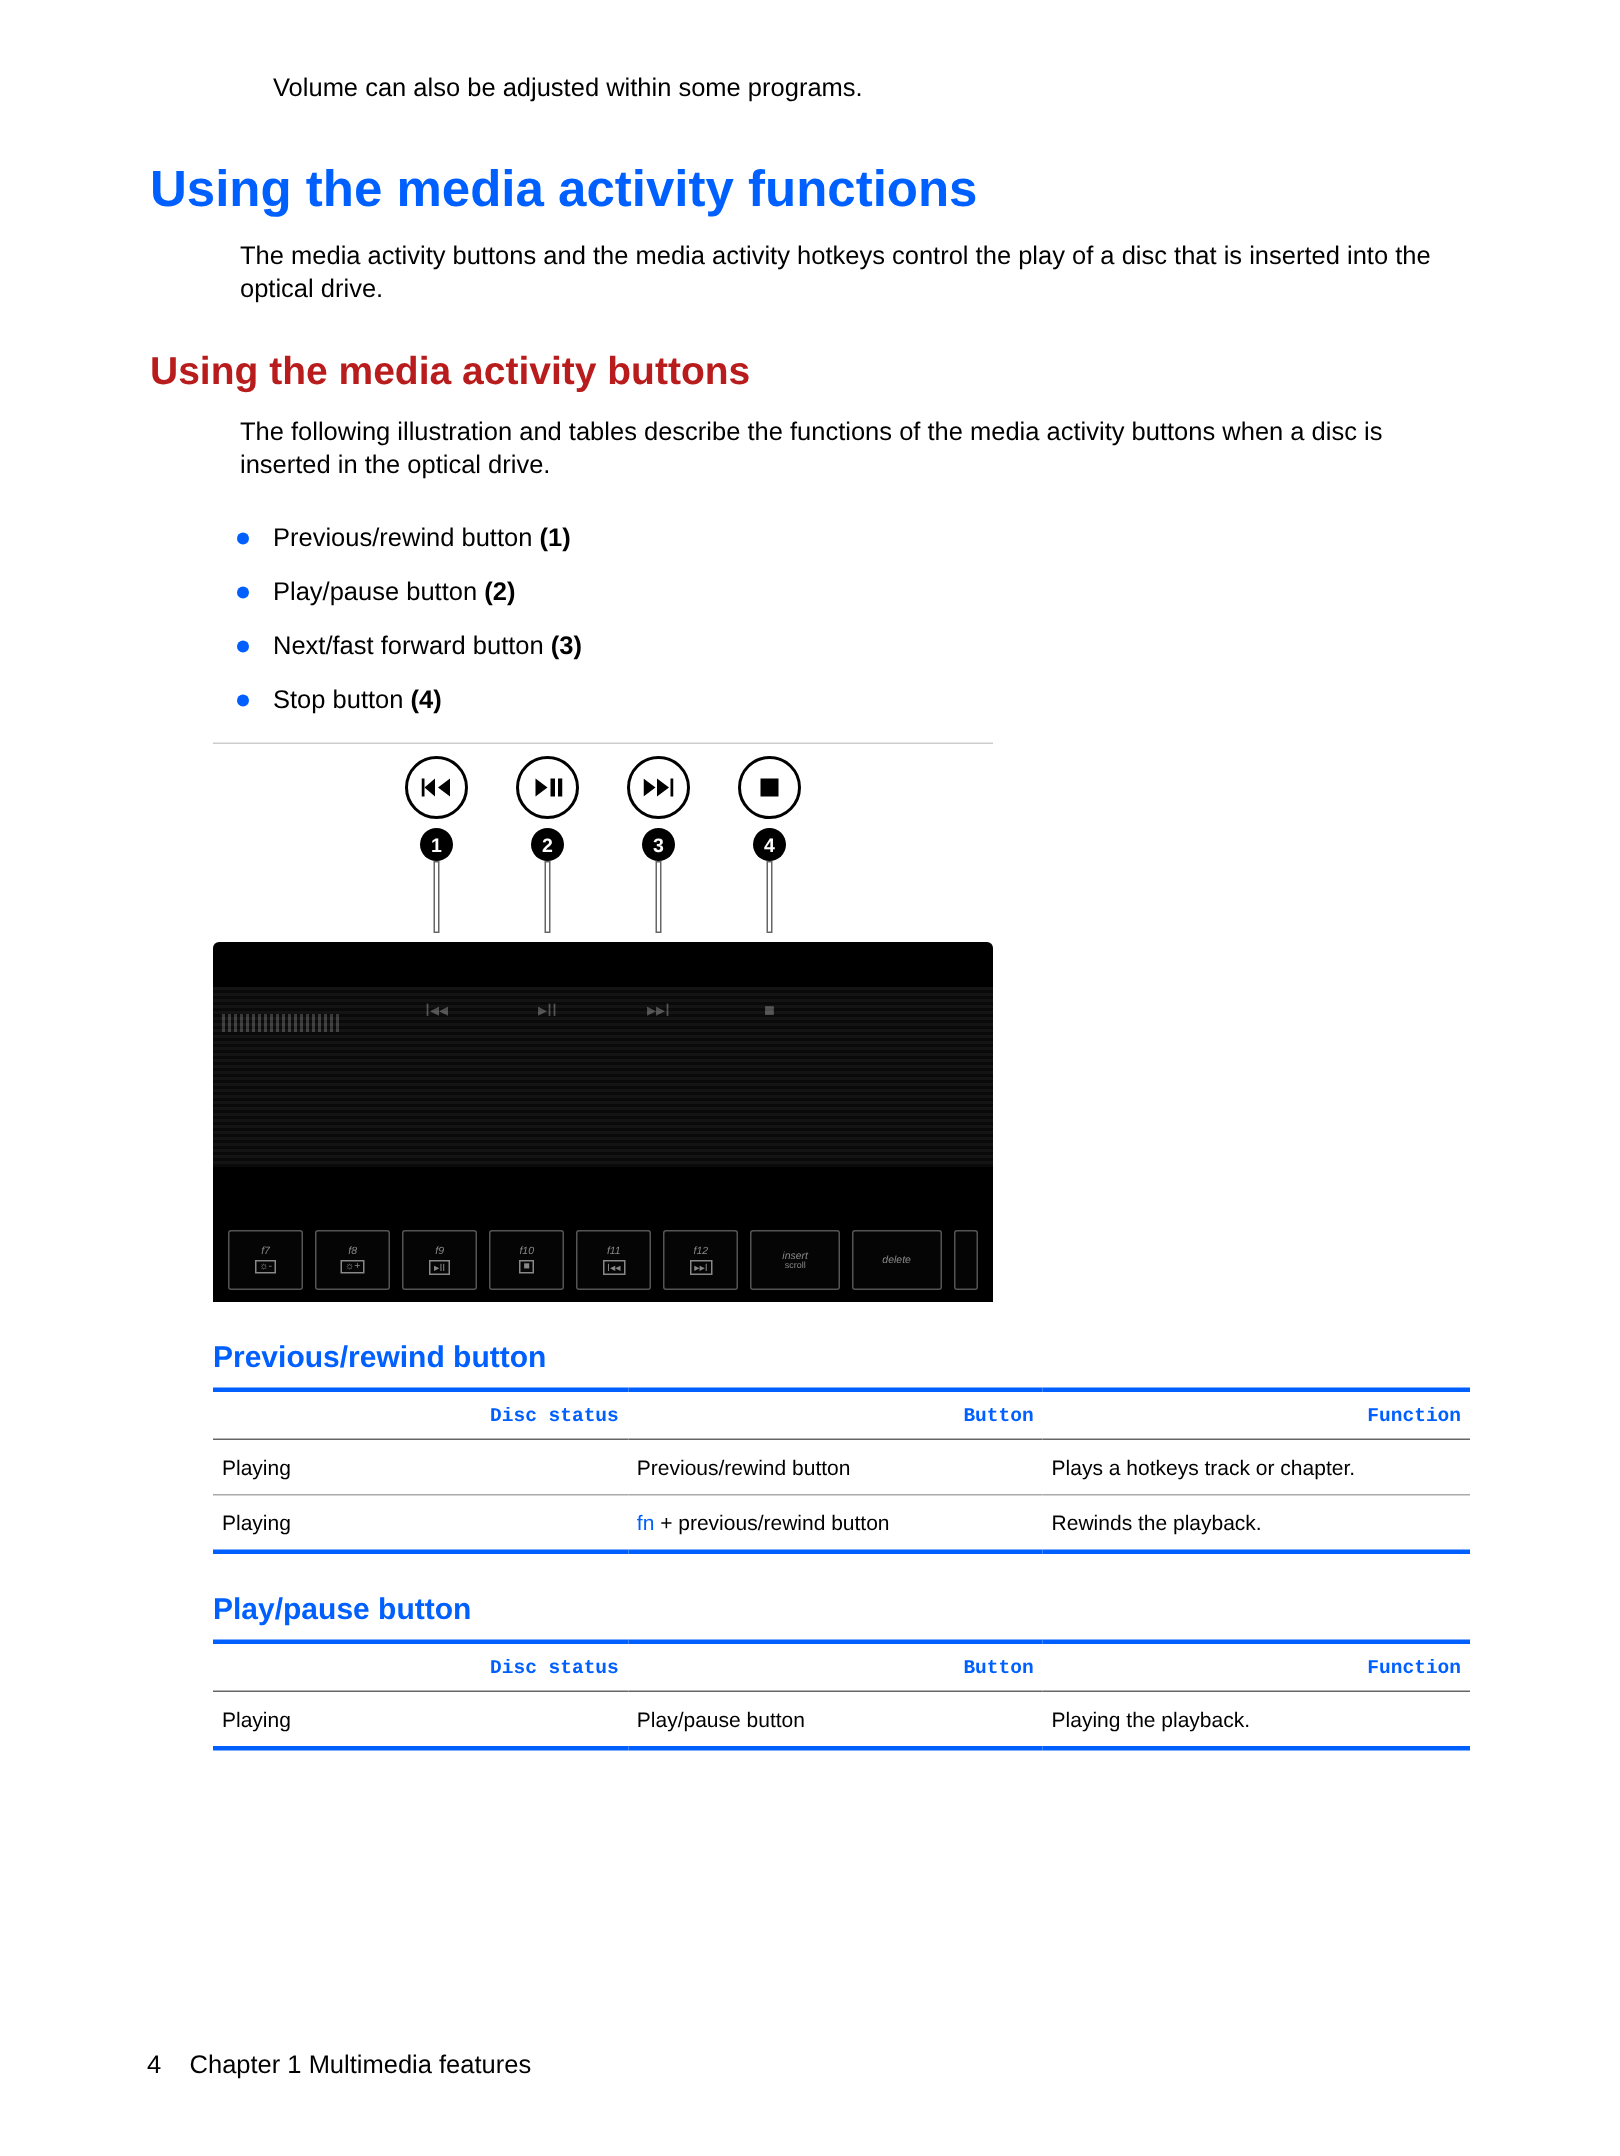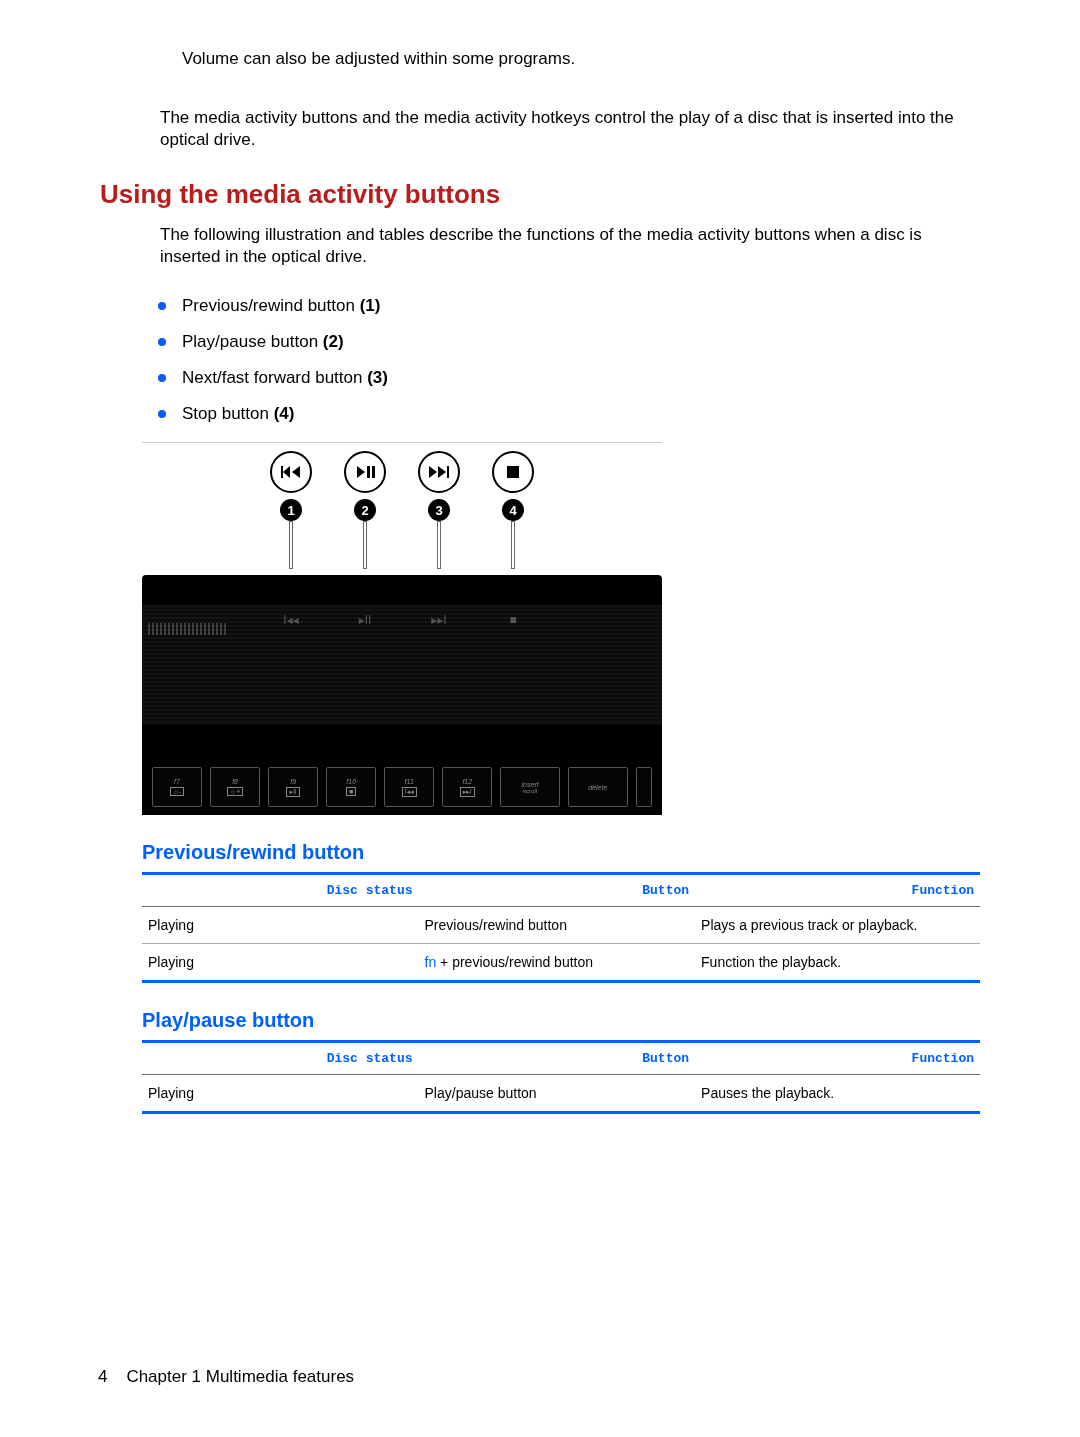--- a/index.html
+++ b/index.html
@@ -191,20 +191,21 @@
     font-size: 17px;
   }
 </style>
 </head>
 <body>
 
 <div class="page">
 
   <div class="intro">Volume can also be adjusted within some programs.</div>
 
+  <h1>Using the media activity functions</h1>
   <div class="body-text">The media activity buttons and the media activity hotkeys control the play of a disc that is inserted into the optical drive.</div>
 
   <h2 class="section-h2">Using the media activity buttons</h2>
   <div class="body-text">The following illustration and tables describe the functions of the media activity buttons when a disc is inserted in the optical drive.</div>
 
   <ul>
     <li><span>Previous/rewind button </span><span class="bold">(1)</span></li>
     <li><span>Play/pause button </span><span class="bold">(2)</span></li>
     <li><span>Next/fast forward button </span><span class="bold">(3)</span></li>
     <li><span>Stop button </span><span class="bold">(4)</span></li>
@@ -308,44 +309,44 @@
           <tr>
         <th style="width:33%">Disc status</th>
         <th style="width:33%">Button</th>
         <th>Function</th>
       </tr>
         </thead>
       <tbody>
         <tr>
           <td>Playing</td>
           <td><span class="fn"></span><span>Previous/rewind button</span></td>
-          <td>Plays a previous track or playback.</td>
+          <td>Plays a hotkeys track or chapter.</td>
         </tr>
         <tr>
           <td>Playing</td>
           <td><span class="fn">fn</span><span> + previous/rewind button</span></td>
-          <td>Function the playback.</td>
+          <td>Rewinds the playback.</td>
         </tr>
       </tbody>
     </table>
 
     <h3 class="section-h3">Play/pause button</h3>
     <table>
       <thead>
           <tr>
         <th style="width:33%">Disc status</th>
         <th style="width:33%">Button</th>
         <th>Function</th>
       </tr>
         </thead>
       <tbody>
         <tr>
           <td>Playing</td>
           <td><span class="fn"></span><span>Play/pause button</span></td>
-          <td>Pauses the playback.</td>
+          <td>Playing the playback.</td>
         </tr>
       </tbody>
     </table>
   </div>
 
   <div class="footer">
     <span>4</span>&nbsp;&nbsp;&nbsp;&nbsp;<span>Chapter 1   Multimedia features</span>
   </div>
 
 </div>

